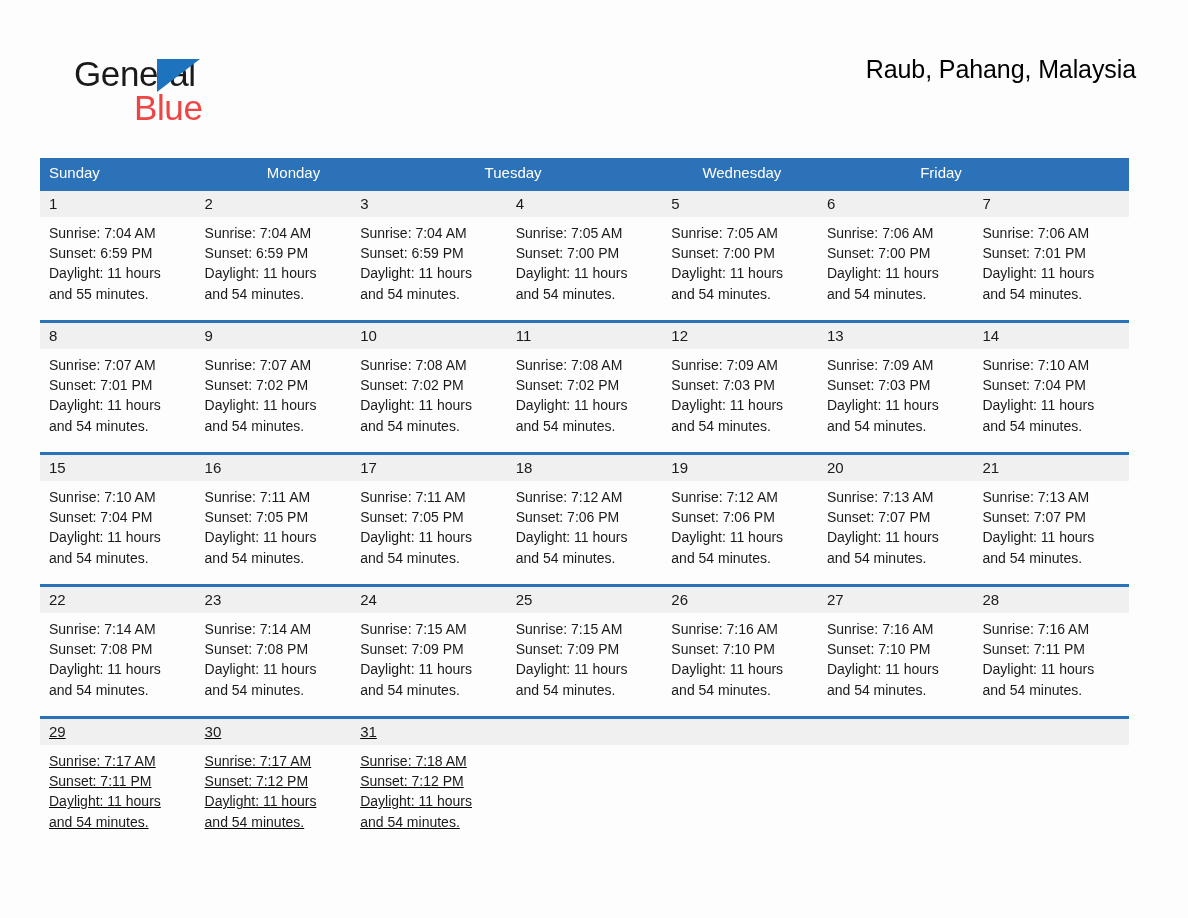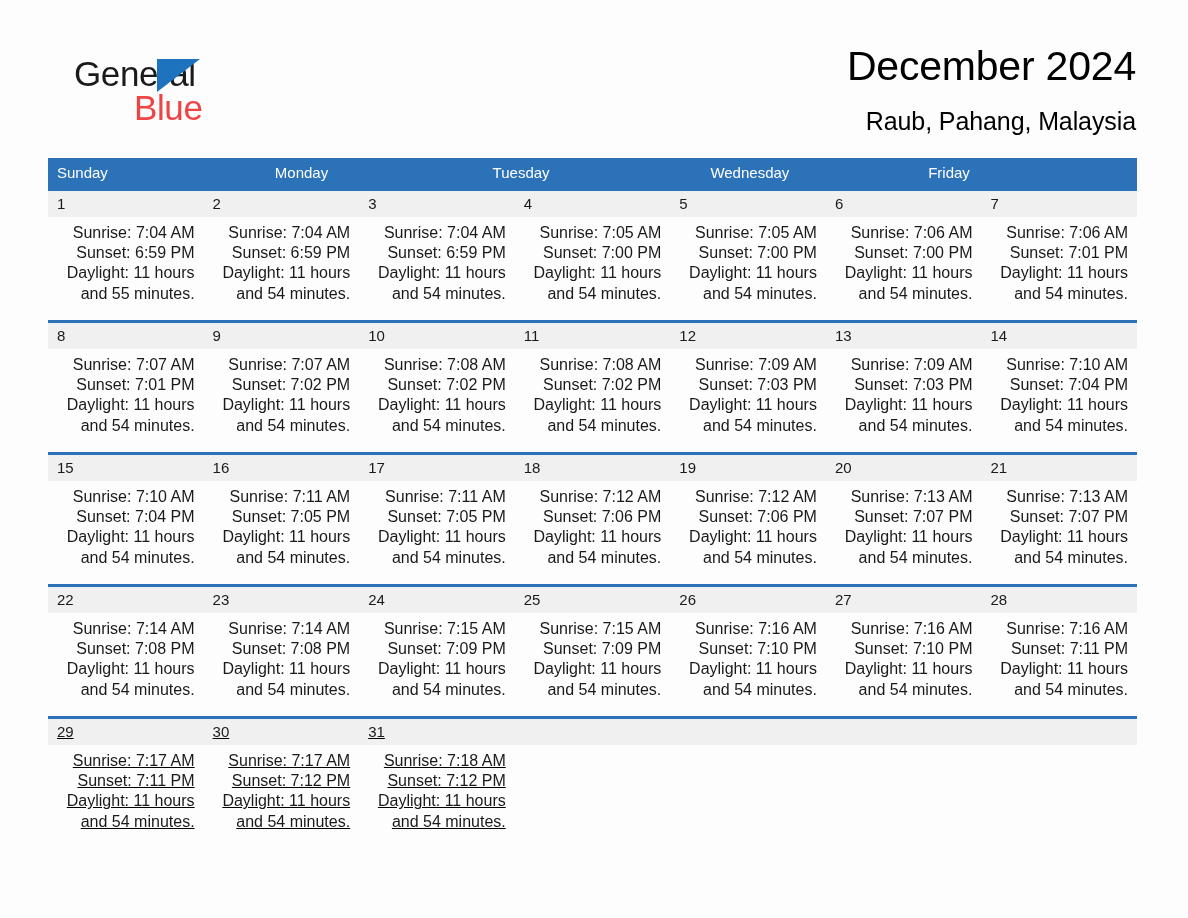--- a/index.html
+++ b/index.html
@@ -83,21 +83,21 @@
     font-weight: 400;
     color: #000;
     line-height: 34px;
     margin-top: 12px;
     letter-spacing: -0.1px;
   }
 
   
   .calendar {
     position: absolute;
-    left: 48px;
+    left: 40px;
     top: 158px;
     width: 1089px;
   }
   .weekday-row {
     display: flex;
     background: #2c72b8;
     height: 30px;
   }
   .weekday {
     flex: 1 1 0;
@@ -129,45 +129,43 @@
     box-sizing: border-box;
   }
   .day-num {
     font-size: 15px;
     line-height: 26px;
     padding-left: 9px;
     color: #1a1a1a;
   }
   .day-body {
     padding: 6px 9px 0 9px;
-    font-size: 16px;
+    font-size: 14px;
     line-height: 20.2px;
     color: #1a1a1a;
-    text-align: right;
   }
   .day-body div {
     white-space: nowrap;
   }
   .day-cell.empty .day-body { visibility: hidden; }
 </style>
 </head>
 <body>
 
 <div class="page">
 
   <div class="header">
 
     <div class="logo">
       <span class="logo-general">General</span>
       <span class="logo-triangle"></span>
       <span class="logo-blue">Blue</span>
     </div>
 
     <div class="title-block">
-      <div class="cal-title">December 2024</div>
       <div class="cal-location">Raub, Pahang, Malaysia</div>
     </div>
 
   </div>
 
   <div class="calendar">
     <div class="weekday-row" id="weekday-row">
         <div class="weekday">Sunday</div>
         <div class="weekday">Monday</div>
         <div class="weekday">Tuesday</div>

